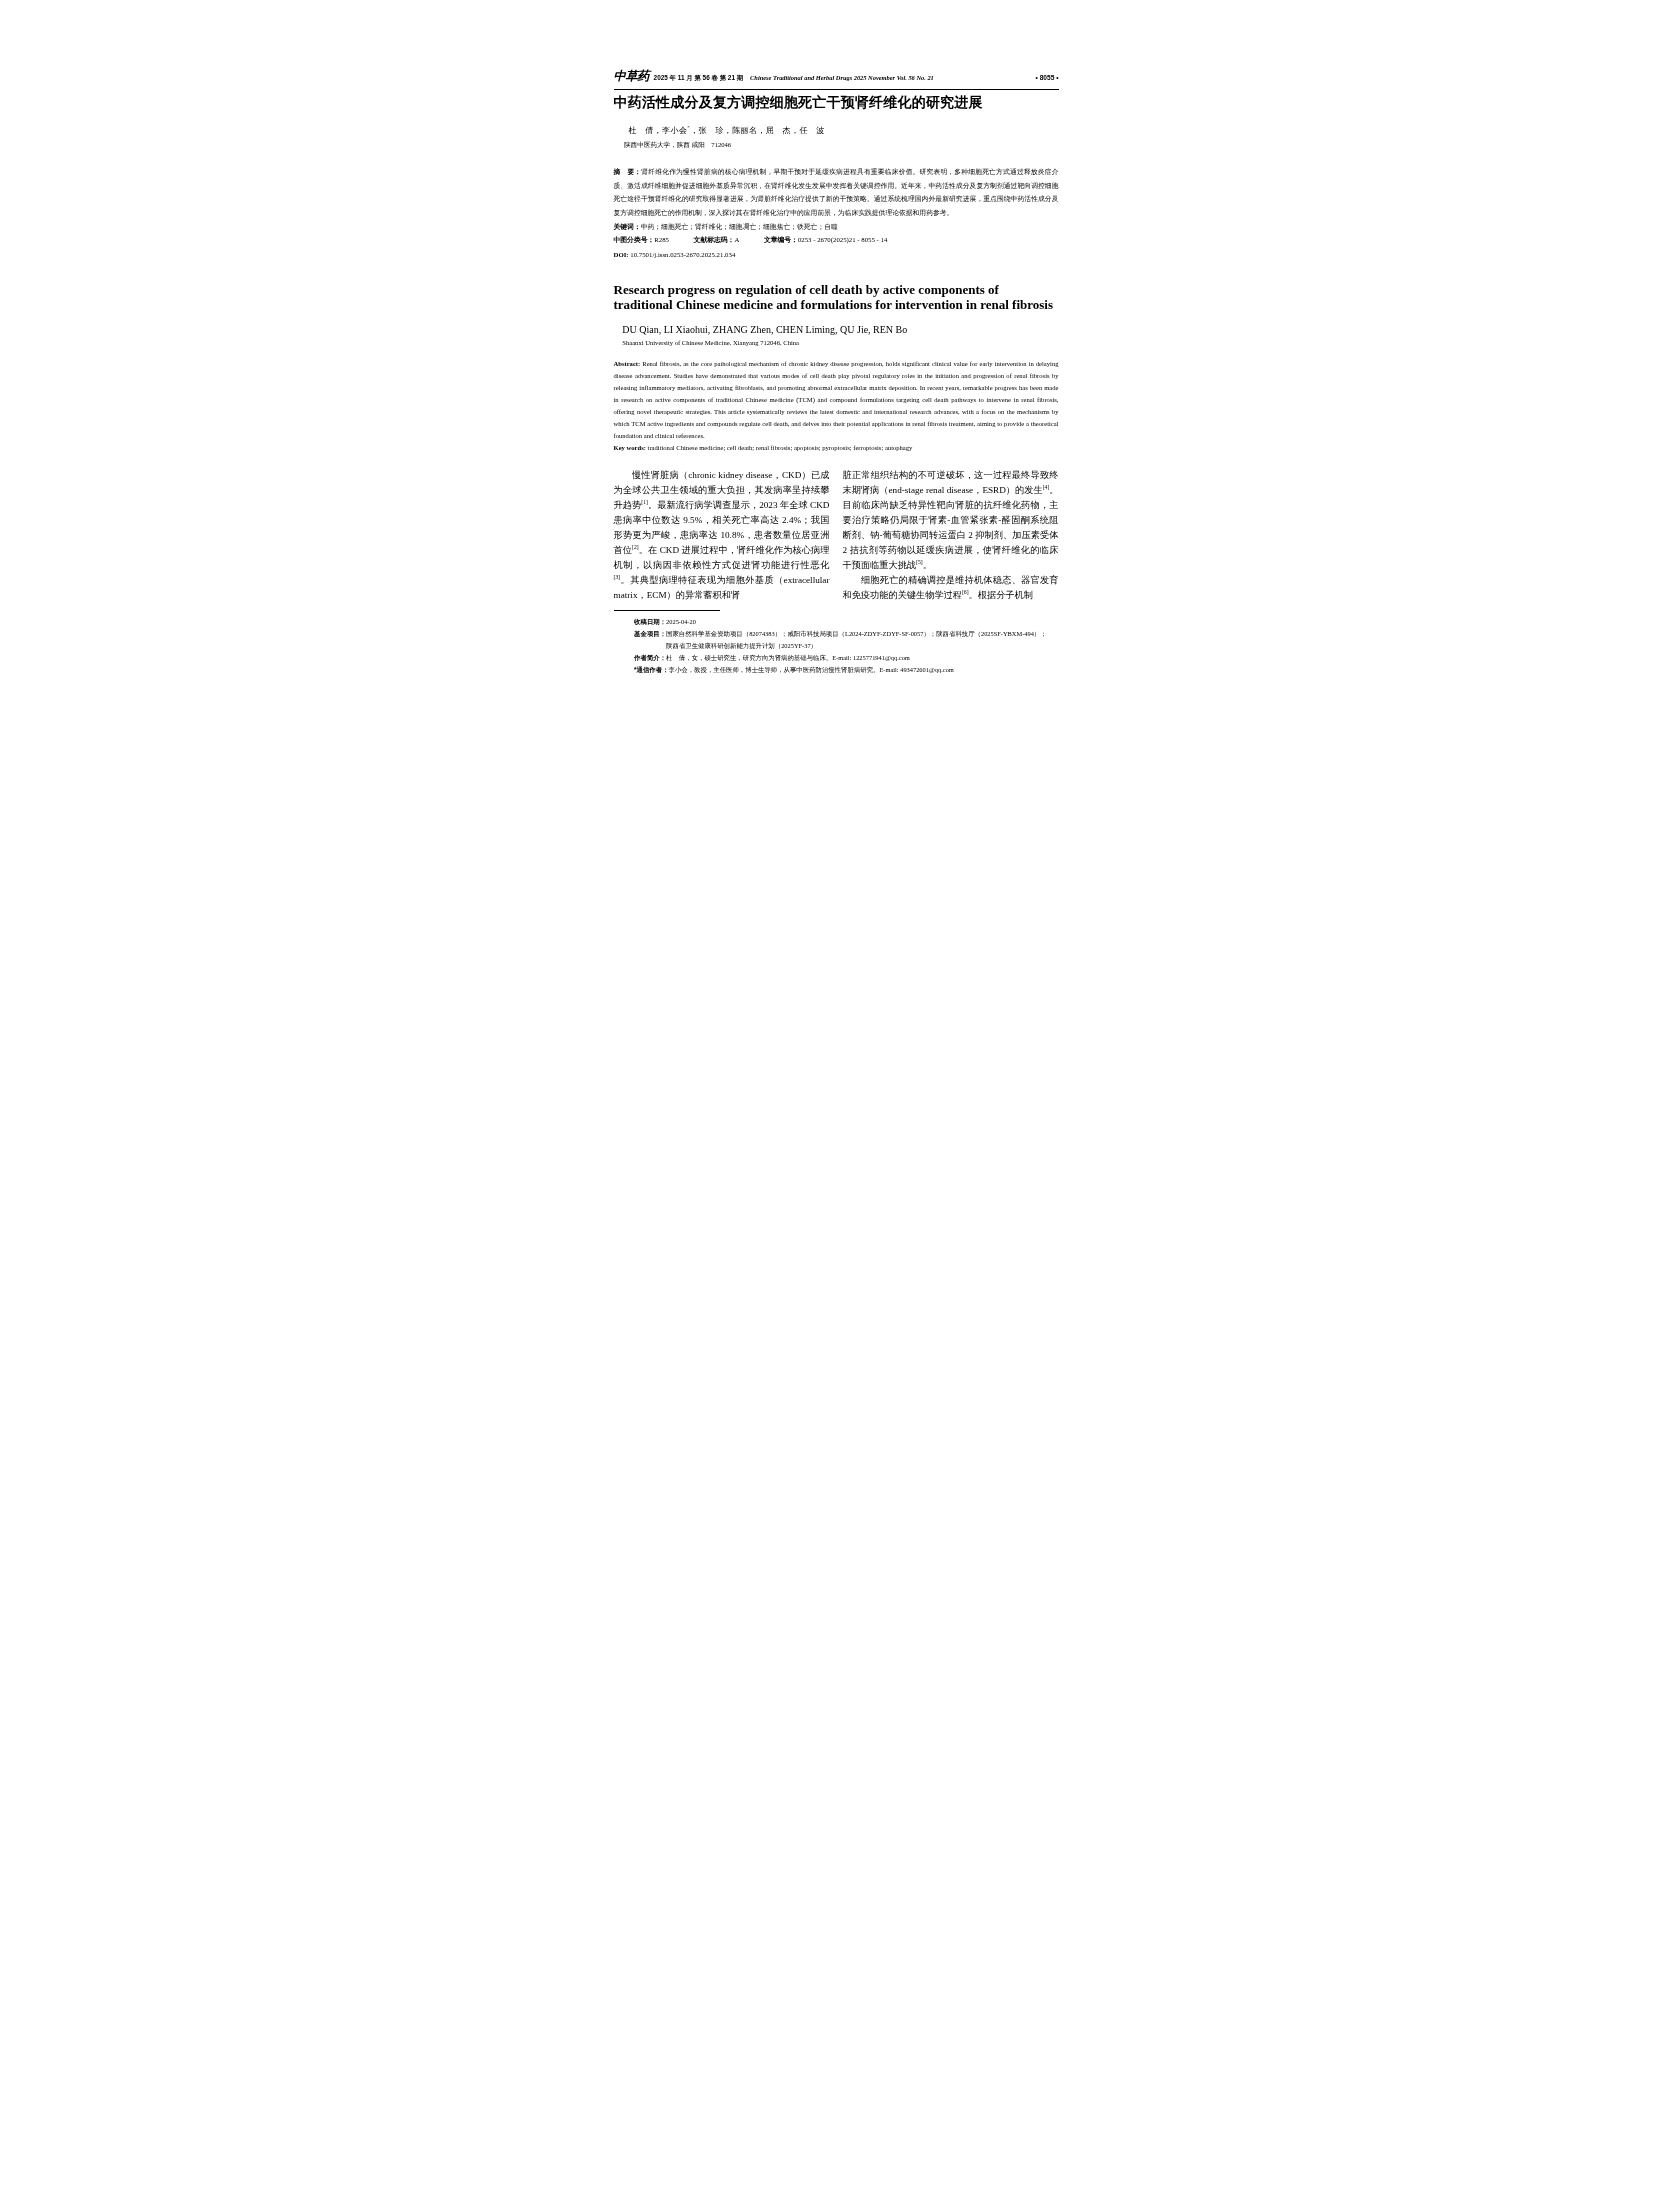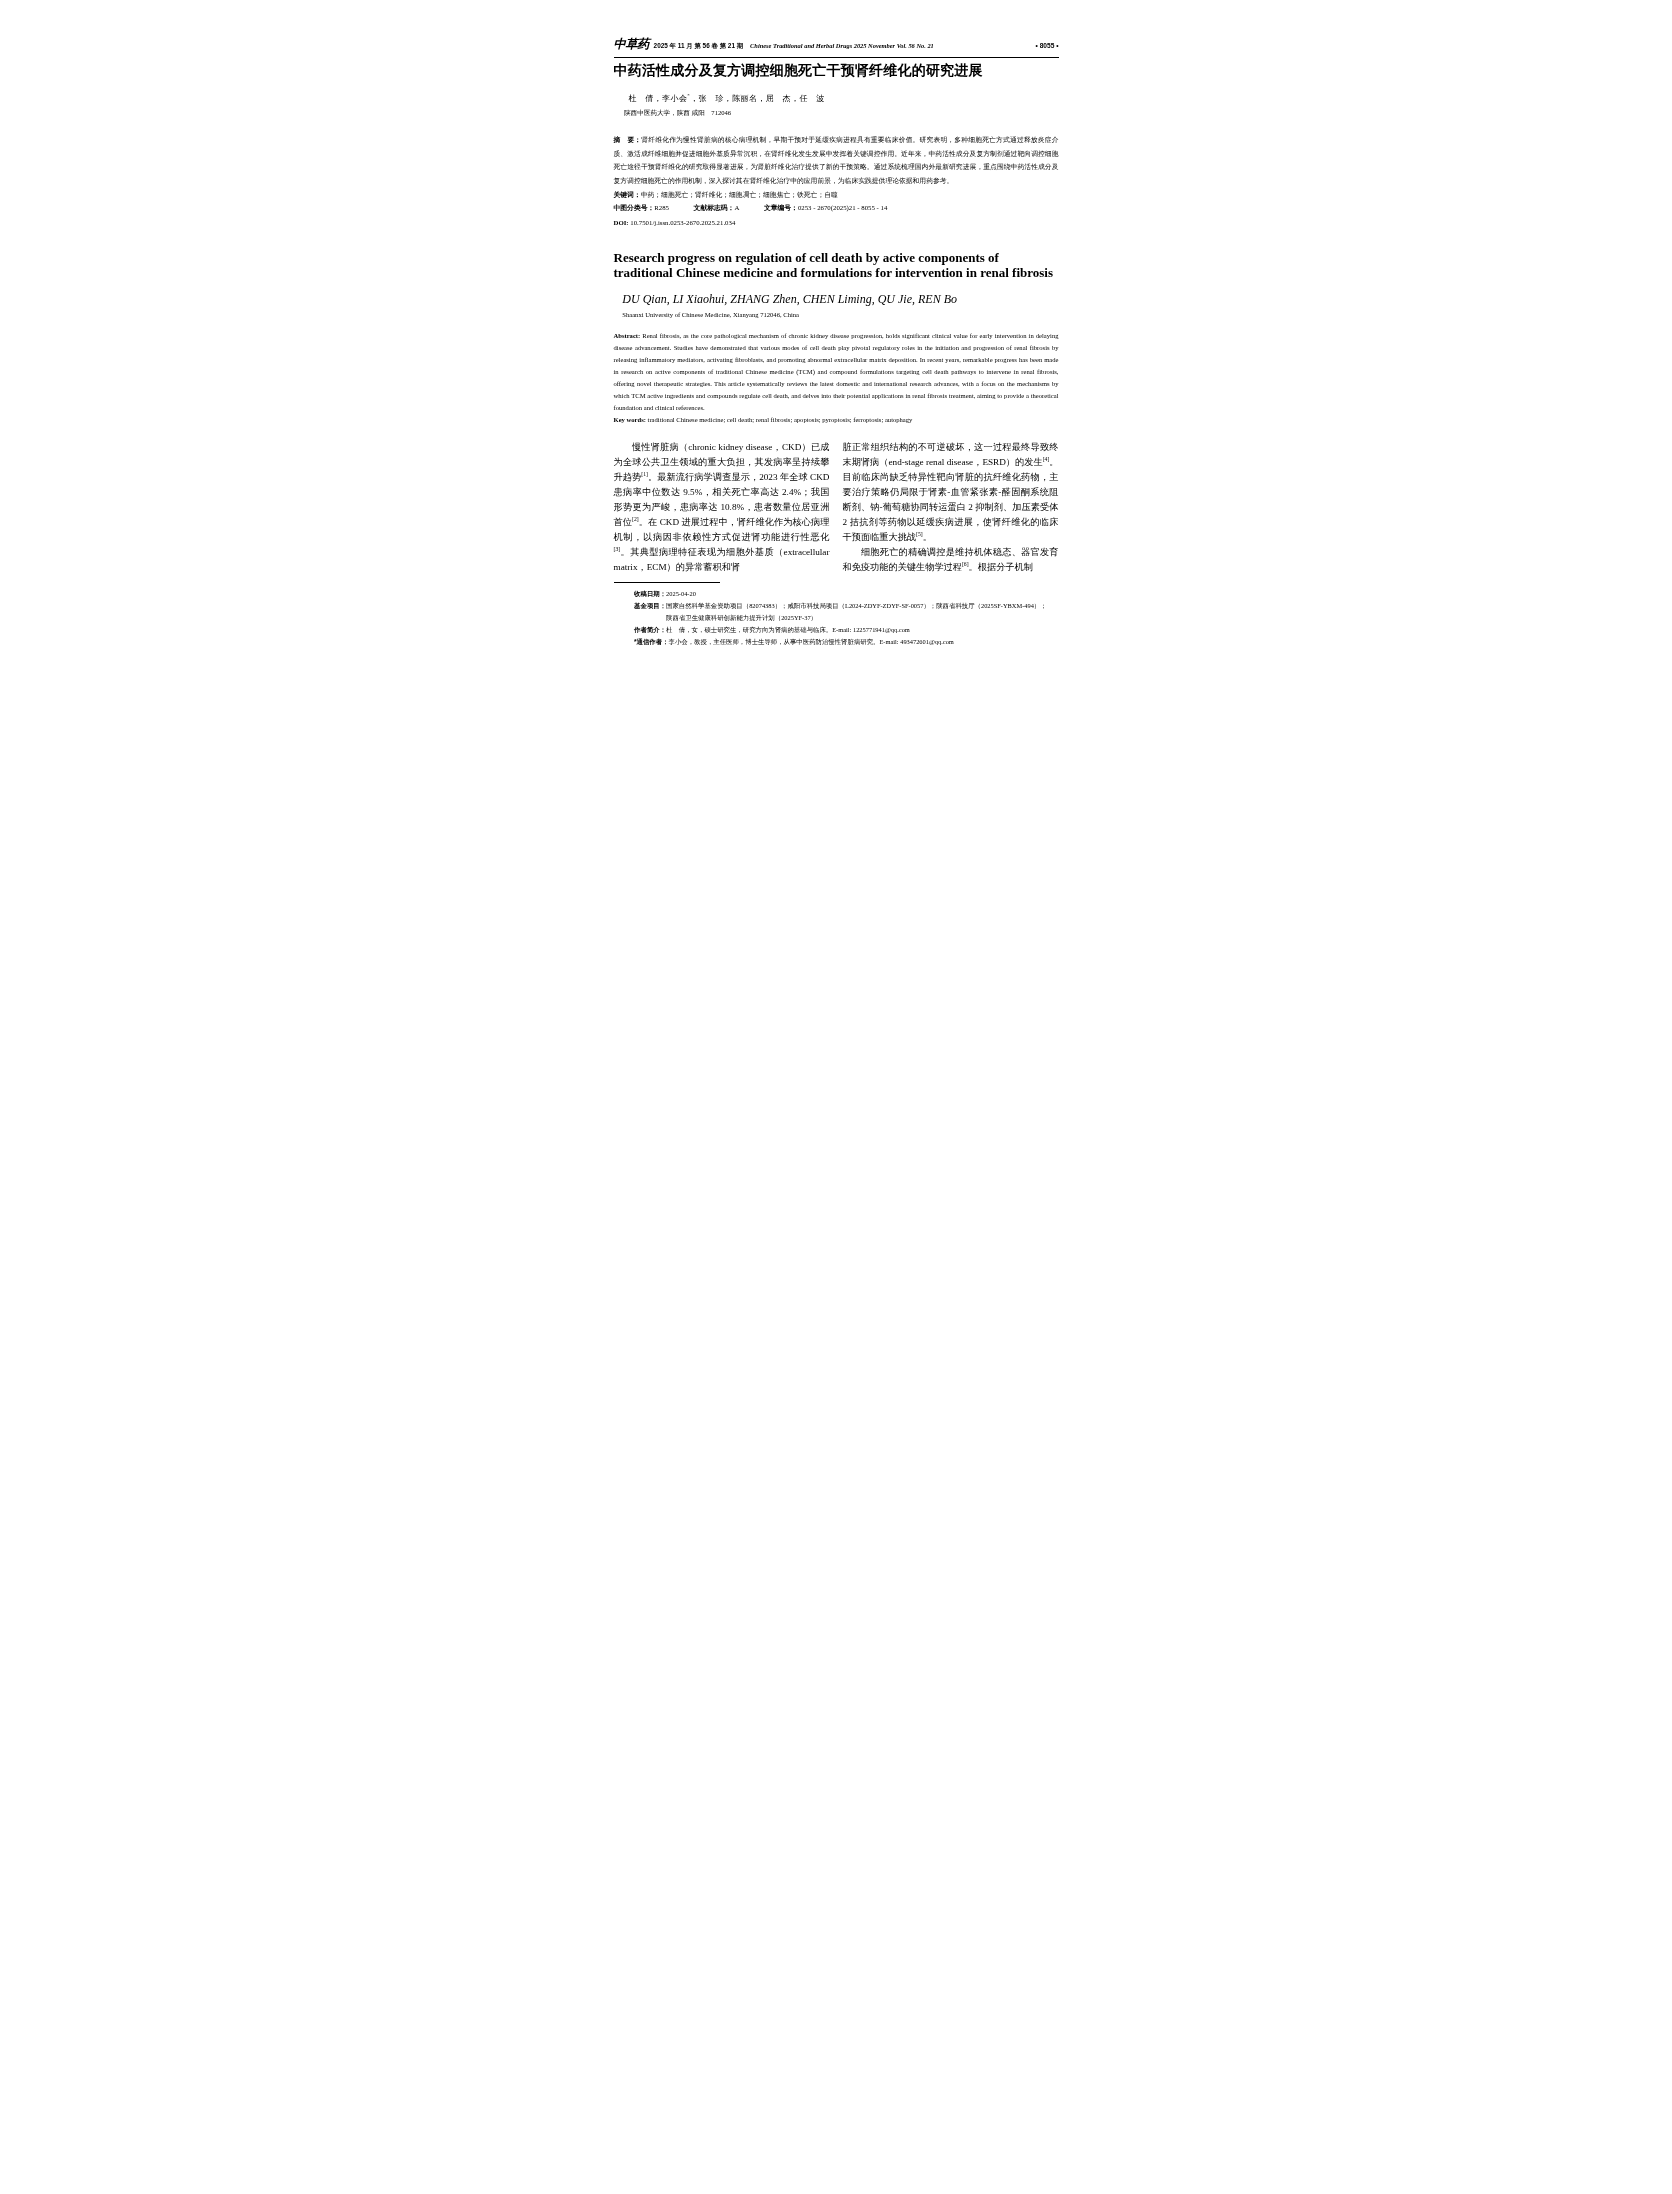--- a/index.html
+++ b/index.html
@@ -11,21 +11,21 @@
     background:#ffffff;
     color:#000;
     box-sizing:border-box;
     padding:0 56px;
     overflow:hidden;
     font-family:"Liberation Serif","DejaVu Serif",serif;
   }
   sup{font-size:0.62em;line-height:0;vertical-align:super;}
   
   .header{
-    margin-top:36px;
+    margin-top:68px;
     display:flex;
     align-items:baseline;
     justify-content:space-between;
     border-bottom:1.8px solid #000;
     padding-bottom:4px;
     white-space:nowrap;
   }
   .header-left{display:flex;align-items:baseline;gap:4.4px;}
   .logo{
     font-family:"Liberation Serif","DejaVu Serif",serif;
@@ -89,22 +89,21 @@
   .en-title{
     margin-top:19.3px;
     font-family:Liberation Serif, serif;
     font-weight:700;
     font-size:13px;
     line-height:15.4px;
   }
   .en-authors{
     margin-top:11.4px;
     padding-left:8.8px;
-    font-size:12px;
-    font-style:italic;
+    font-size:10px;
   }
   .en-affiliation{
     margin-top:4.4px;
     padding-left:8.8px;
     font-size:6.6px;
   }
   .en-abstract{
     margin-top:12.3px;
     font-size:6.6px;
     line-height:12px;

